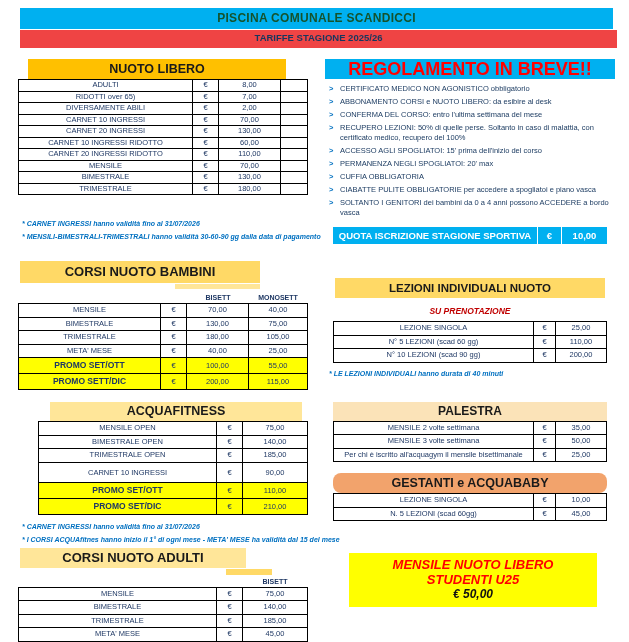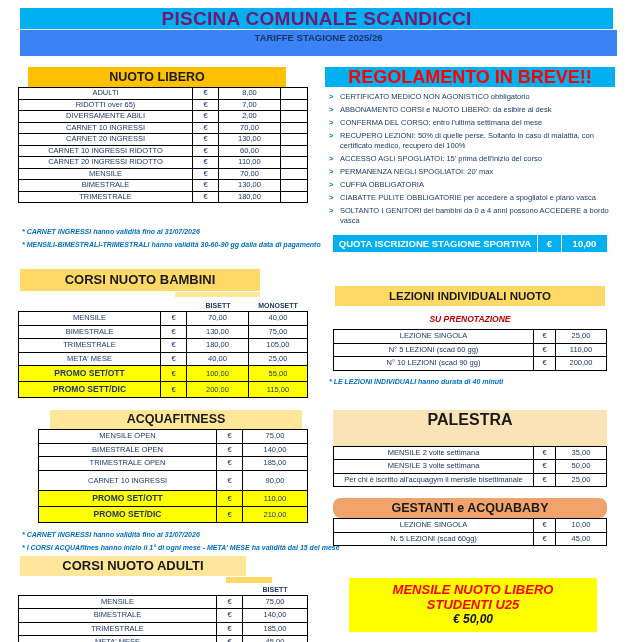--- a/index.html
+++ b/index.html
@@ -1,38 +1,38 @@
 <!DOCTYPE html>
 <html><head>
 <meta charset="utf-8">
 <style>
   * { box-sizing: border-box; }
   html,body { margin:0; padding:0; }
   body { width:629px; height:642px; background:#fff; font-family:"Liberation Sans",sans-serif; color:#1F3864; }
   .page { width:629px; height:642px; overflow:hidden; position:relative; background:#fff; }
 
   
-  .titlebar { margin:8px 16px 0 20px; height:21px; line-height:21px; background:#00B0F0; color:#701a75;
-              font-weight:bold; font-size:19px; text-align:center; letter-spacing:.3px; }
-  .subbar   { margin:1px 12px 0 20px; height:26px; line-height:15px; background:#3b82f6; color:#17375E;
+  .titlebar { margin:8px 16px 0 20px; height:21px; line-height:21px; background:#00B0F0; color:#14532d;
+              font-weight:bold; font-size:12px; text-align:center; letter-spacing:.3px; }
+  .subbar   { margin:1px 12px 0 20px; height:18px; line-height:15px; background:#ef4444; color:#17375E;
               font-weight:bold; font-size:9.5px; text-align:center; }
 
   .columns { display:flex; margin-top:11px; padding:0 14px 0 18px; gap:17px; align-items:flex-start; }
   .col-left { width:290px; flex:none; }
   .col-right { flex:1; min-width:0; }
 
   
   .band { font-weight:bold; text-align:center; color:#1a1a1a; }
   .band-gold     { background:#FFC000; height:20px; line-height:20px; font-size:12.5px; width:258px; margin-left:10px; }
   .band-bambini  { background:#FFD966; height:22px; line-height:22px; font-size:13px;  width:240px; margin-left:2px; }
   .band-acqua    { background:#FFE699; height:19px; line-height:19px; font-size:12.5px; width:252px; margin-left:12px; }
   .band-adulti   { background:#FFE699; height:20px; line-height:20px; font-size:13px;  width:226px; margin-left:2px; }
   .band-regola   { background:#00B0F0; color:#FF0000; height:20px; line-height:20px; font-size:18px; }
   .band-lezioni  { background:#FFD966; height:20px; line-height:20px; font-size:11.5px; margin:0 10px; }
-  .band-palestra { background:#FBE3B8; height:36px; line-height:19px; font-size:16px;   margin:0 8px; }
+  .band-palestra { background:#FBE3B8; height:19px; line-height:19px; font-size:12px;   margin:0 8px; }
   .band-gestanti { background:#F2A36C; height:20px; line-height:20px; font-size:12.5px; margin:0 8px;border-radius:8px; }
   .strip-bambini { height:5px; width:85px; background:#FFE699; margin:1px 0 0 157px; }
   .strip-adulti  { height:6px; width:46px; background:#FFD966; margin:1px 0 0 208px; }
 
   
   .ptable { border:1px solid #000; background:#fff; }
   .prow { display:grid; border-bottom:1px solid #000; }
   .ptable .prow:last-child { border-bottom:none; }
   .g3n { grid-template-columns:1fr 26px 62px 26px; }   
   .g3  { grid-template-columns:1fr 26px 64px; }        

